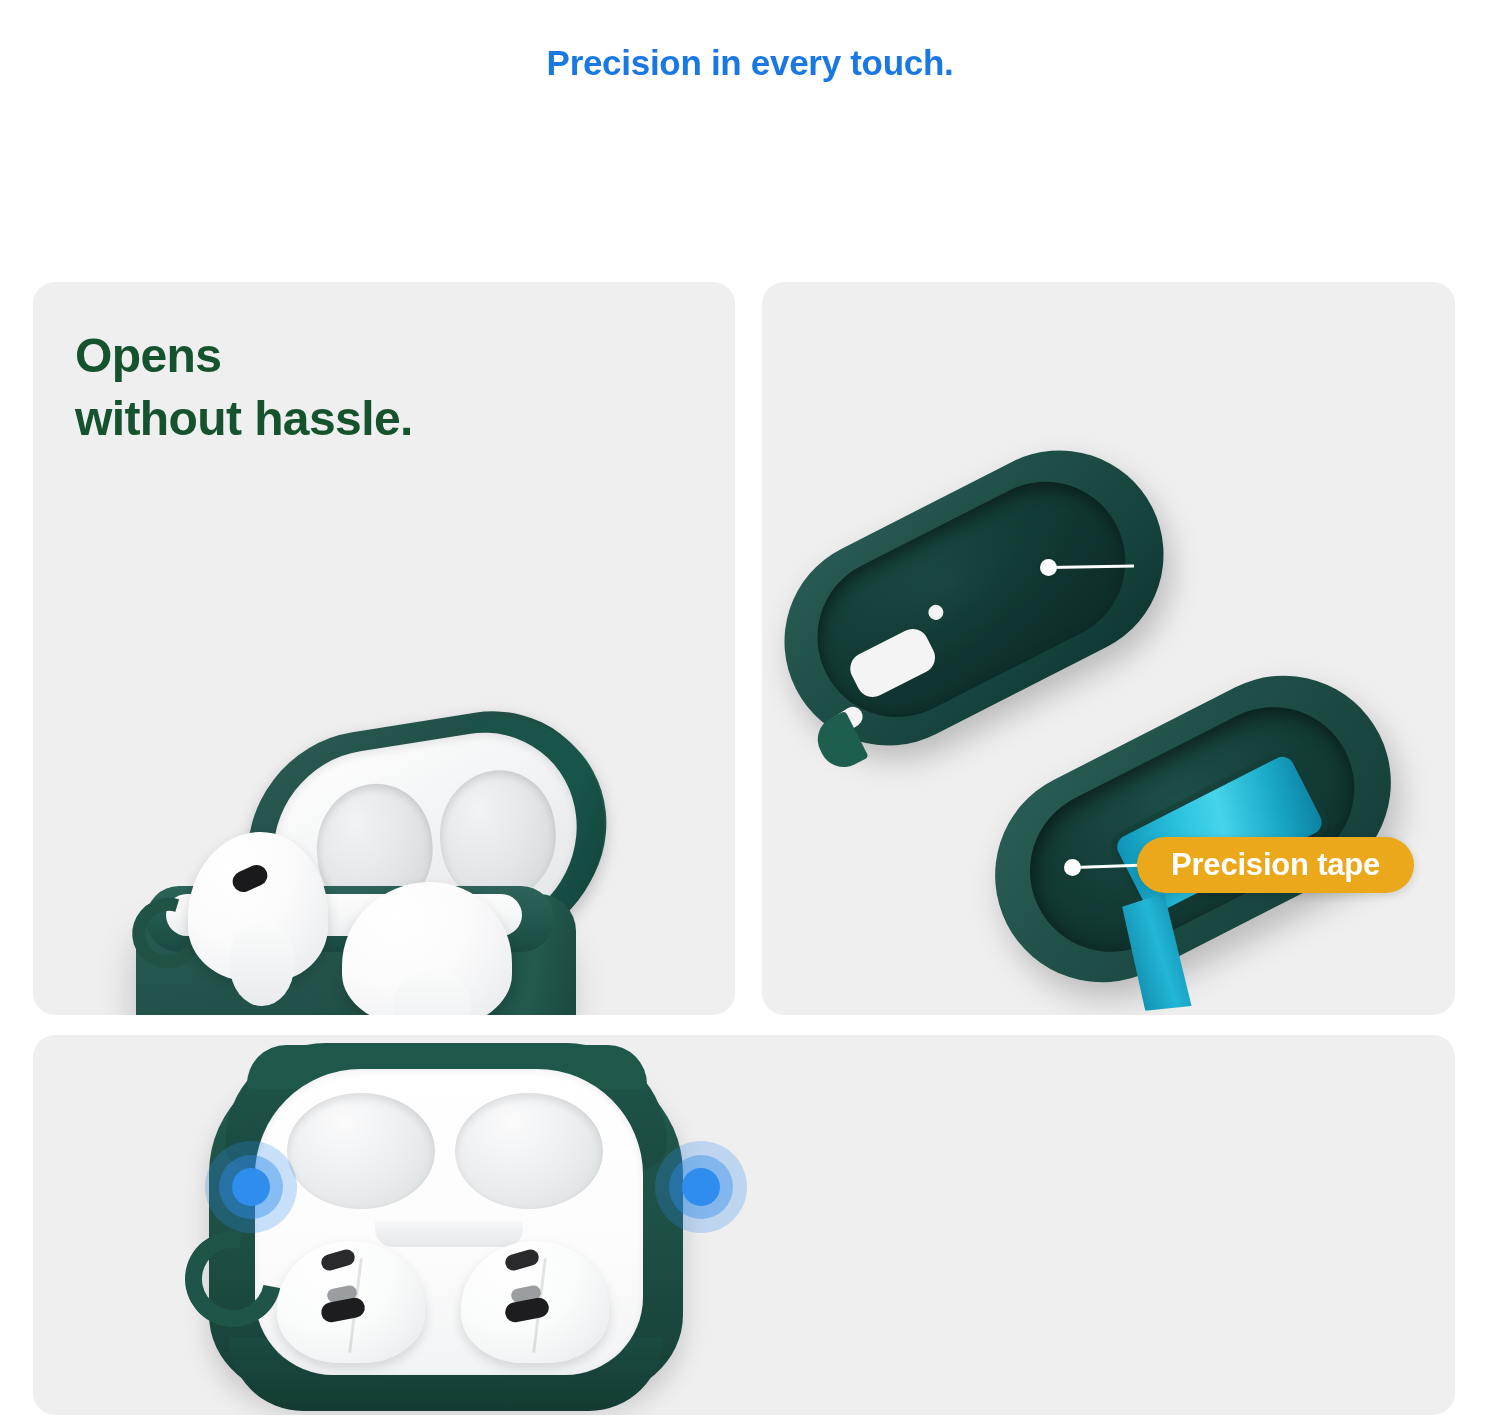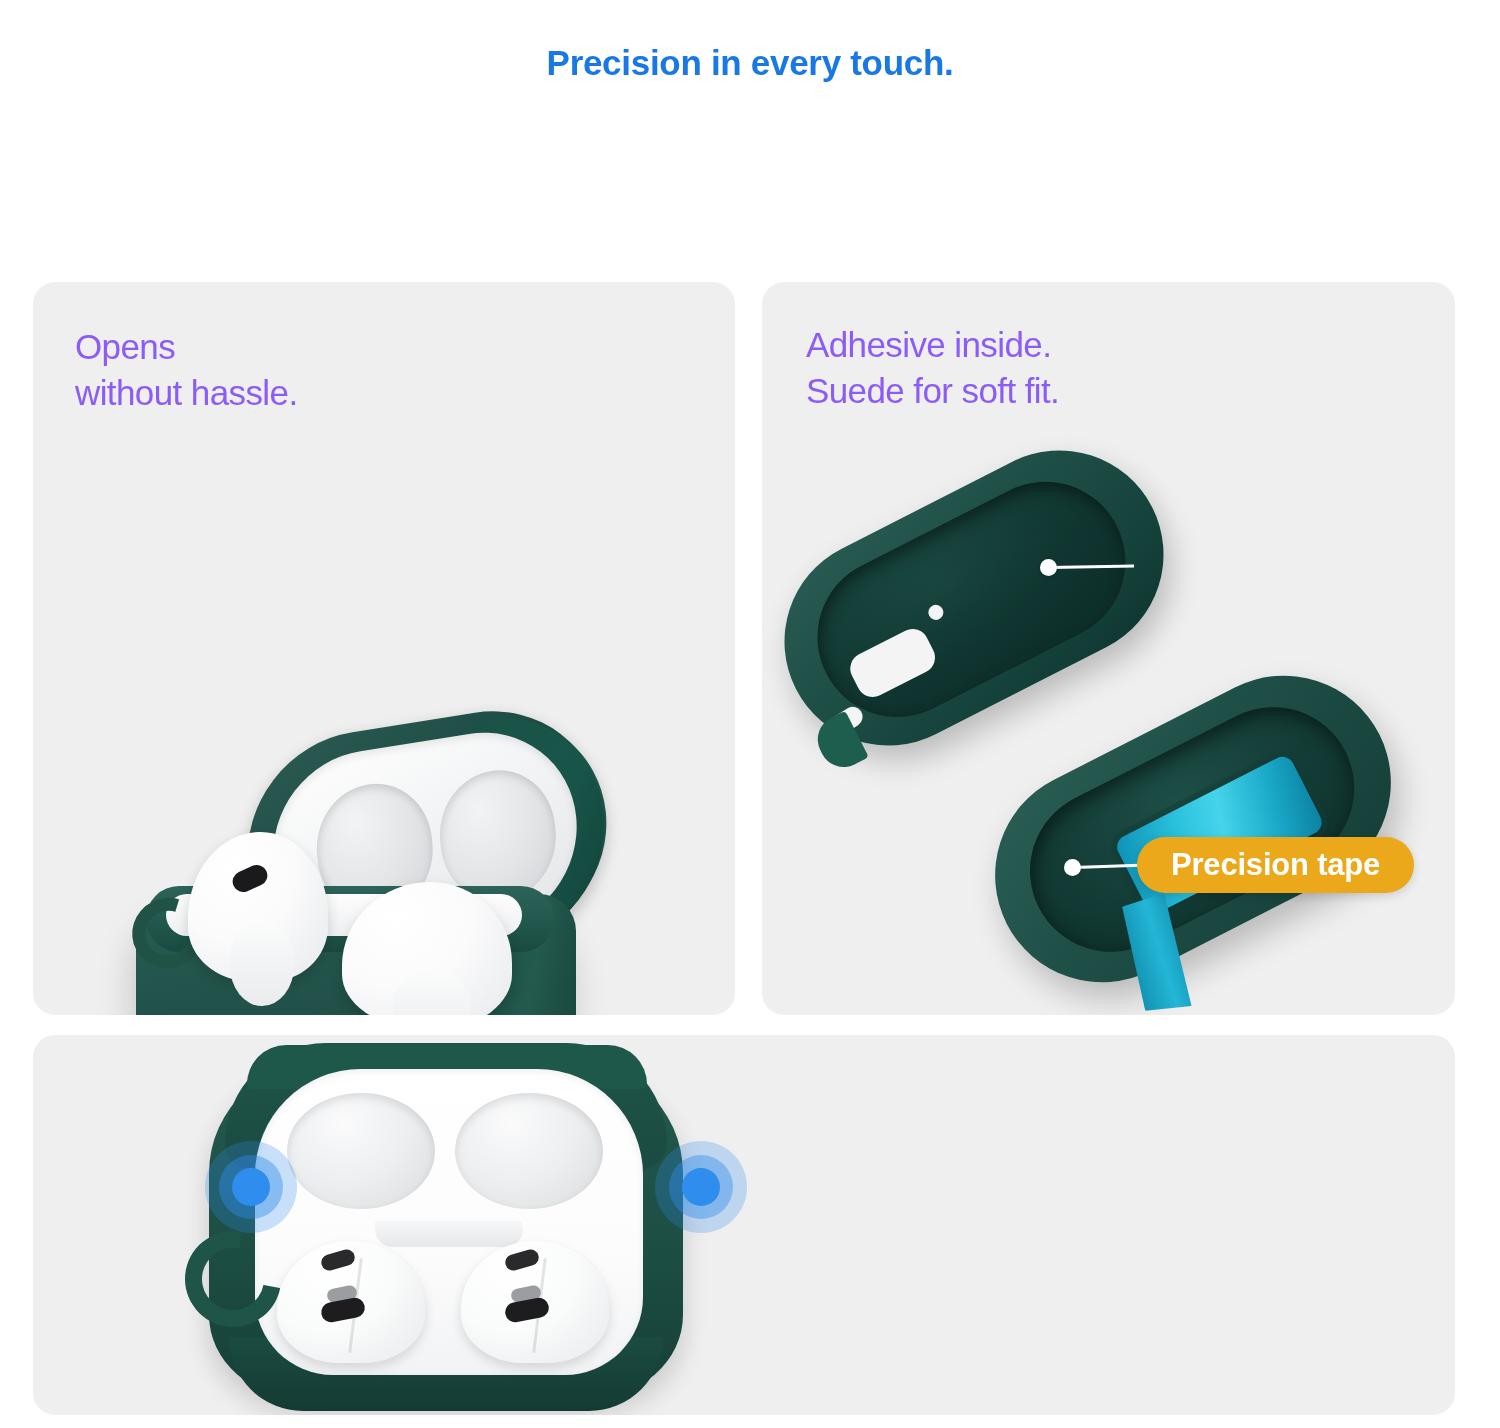--- a/index.html
+++ b/index.html
@@ -18,22 +18,22 @@
   
   .header {
     position: absolute;
     left: 0;
     top: 0;
     width: 1500px;
     height: 260px;
     text-align: center;
   }
   .eyebrow {
-    margin: 0;
-    padding-top: 42px;
+    margin: 12px;
+    padding-top: 30px;
     font-size: 35px;
     font-weight: bold;
     letter-spacing: -0.3px;
     color: #1a78e5;
     line-height: 1.2;
   }
   .headline {
     margin: 0;
     padding-top: 18px;
     font-size: 68px;
@@ -50,23 +50,23 @@
     border-radius: 22px;
     overflow: hidden;
   }
   #card-opens   { left: 33px;  top: 282px;  width: 702px; height: 733px; }
   #card-adhesive{ left: 762px; top: 282px; width: 693px; height: 733px; }
   #card-press   { left: 33px;  top: 1035px; width: 1422px; height: 380px; }
 
   .card-title {
     position: absolute;
     margin: 0;
-    font-size: 35px;
-    font-weight: normal;
-    color: #8b5cf6;
+    font-size: 48px;
+    font-weight: bold;
+    color: #14532d;
     line-height: 1.32;
     letter-spacing: -0.6px;
     white-space: pre-line;
     z-index: 6;
   }
   #title-opens    { left: 42px; top: 42px; }
   #title-adhesive { left: 44px; top: 40px; }
   #title-press    { left: 772px; top: 126px; }
 
   
@@ -489,22 +489,20 @@
       <div class="c1-bud" id="c1-bud-r">
         <div class="bud-dome"></div>
         <div class="bud-stem"></div>
       </div>
 
     </div>
   </div>
 </div>
 
 <div class="card" id="card-adhesive">
-  <h2 class="card-title" id="title-adhesive">Adhesive inside.
-Suede for soft fit.</h2>
 
   <div id="c2-wrap">
 
     <div id="c2-top">
       <div id="c2-top-shell"></div>
       <div id="c2-top-cavity"></div>
       <div id="c2-cut-port"></div>
       <div id="c2-cut-slot"></div>
       <div id="c2-cut-led"></div>
       <div id="c2-top-fabric" class="fabric"></div>

